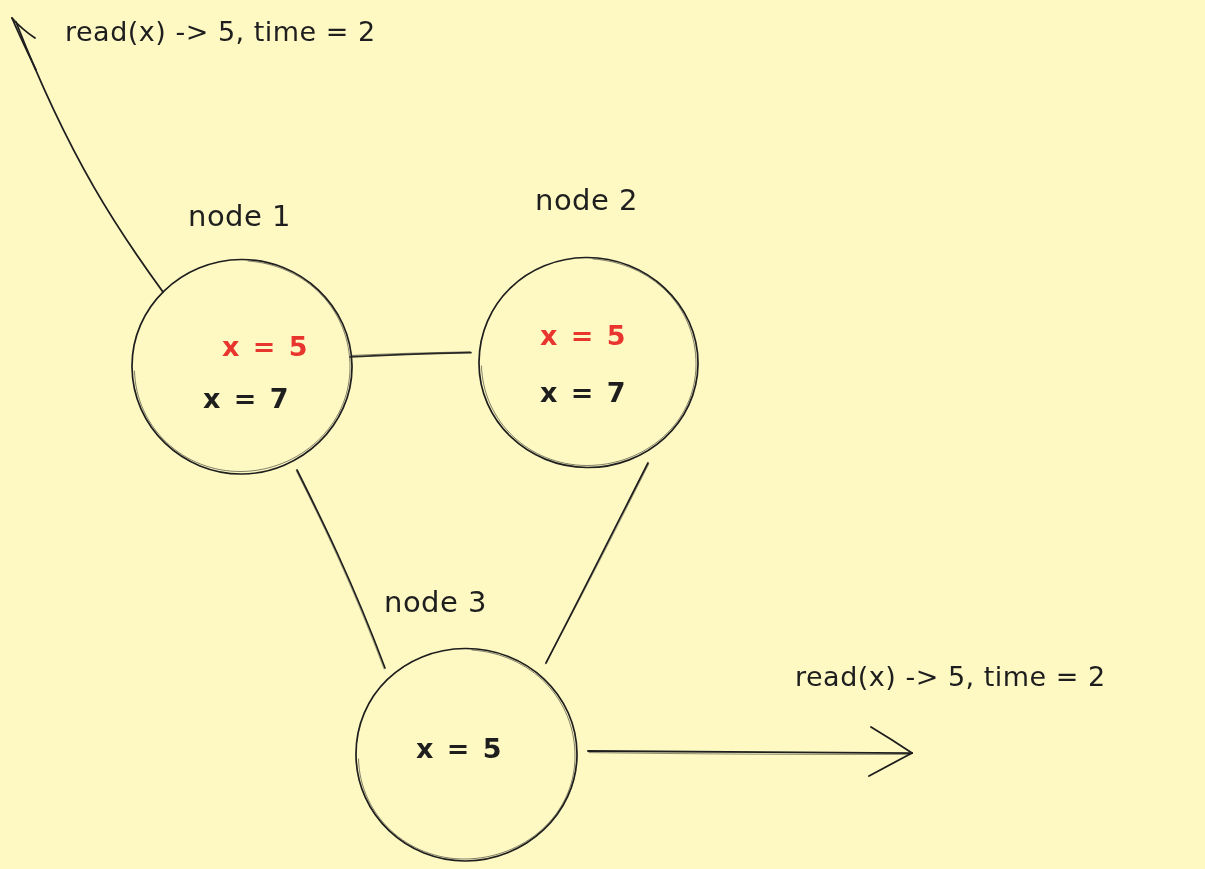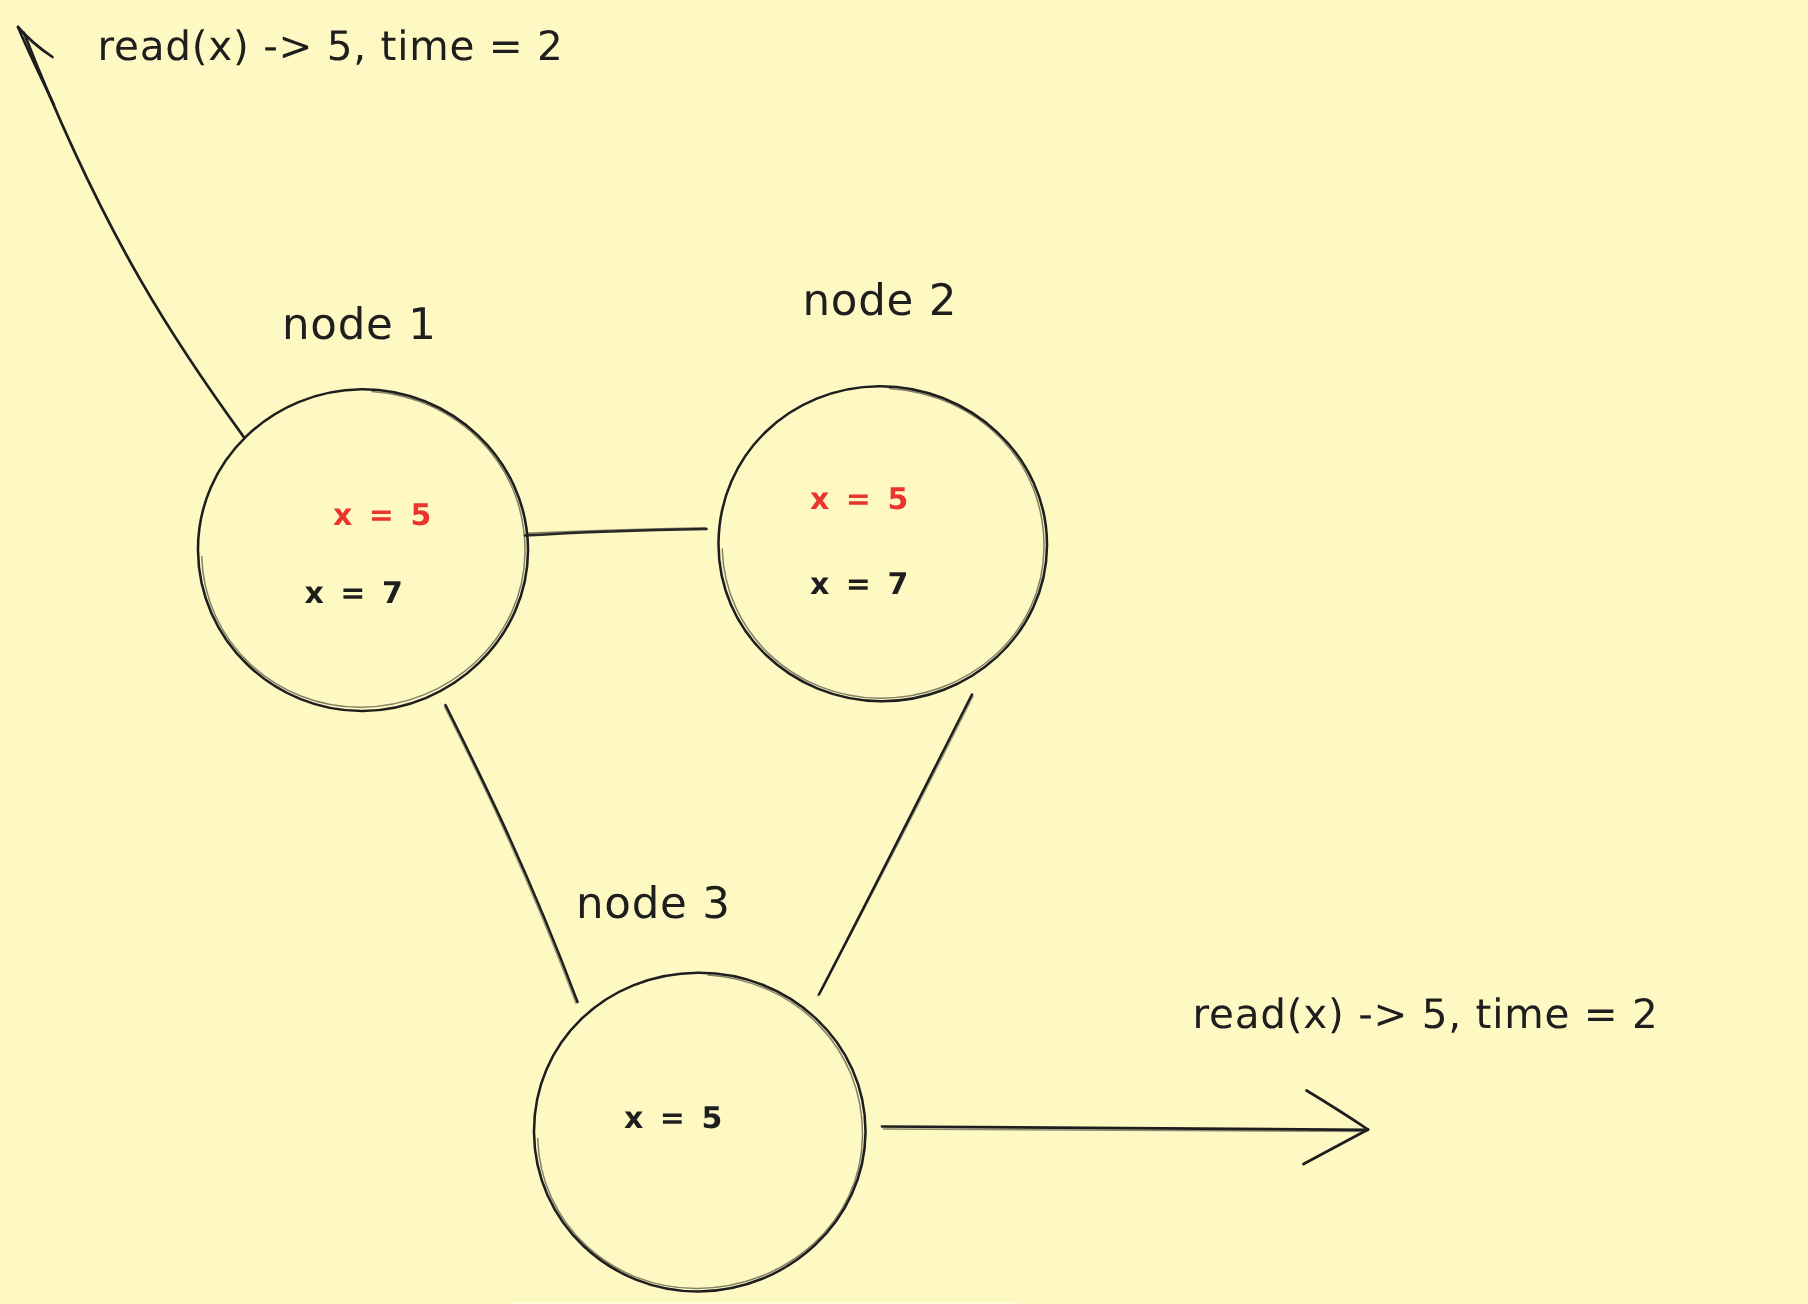--- a/index.html
+++ b/index.html
@@ -36,21 +36,21 @@
   }
   .io-label {
     font-size: 27px;
     font-weight: 400;
   }
   .node-label {
     font-size: 29px;
     font-weight: 400;
   }
   .node-value {
-    font-size: 20px;
+    font-size: 27px;
     font-weight: 700;
     letter-spacing: 2px;
   }
   .val-red {
     color: #e8352e;
   }
   .val-black {
     color: #1e1e1e;
   }
 </style>

